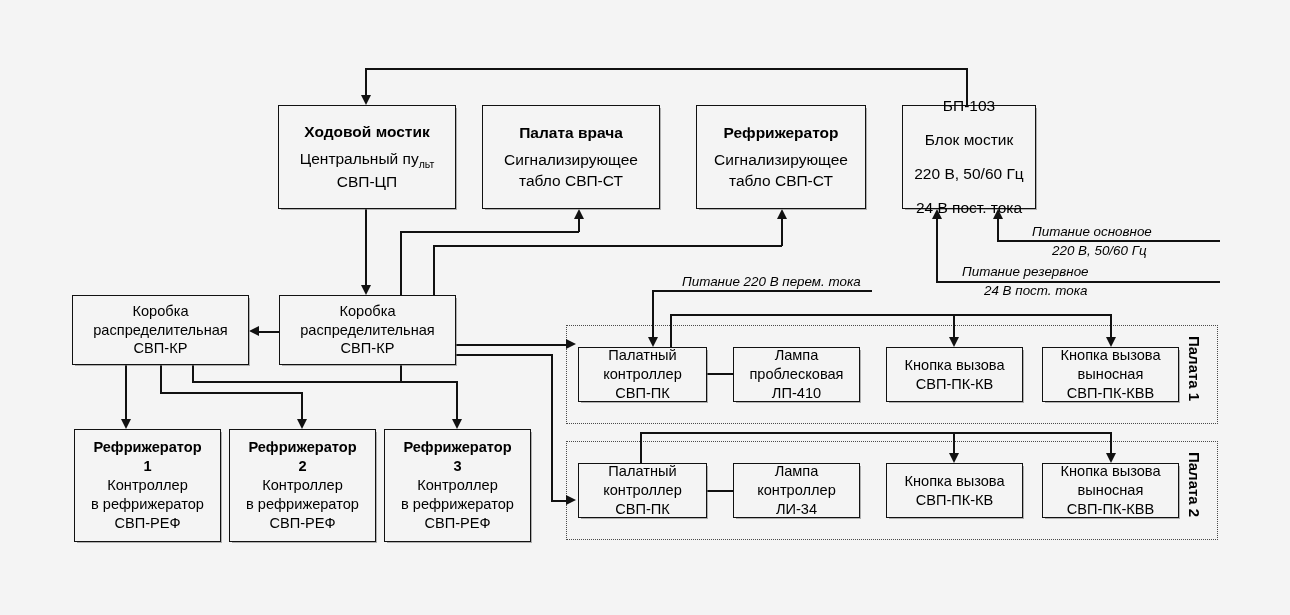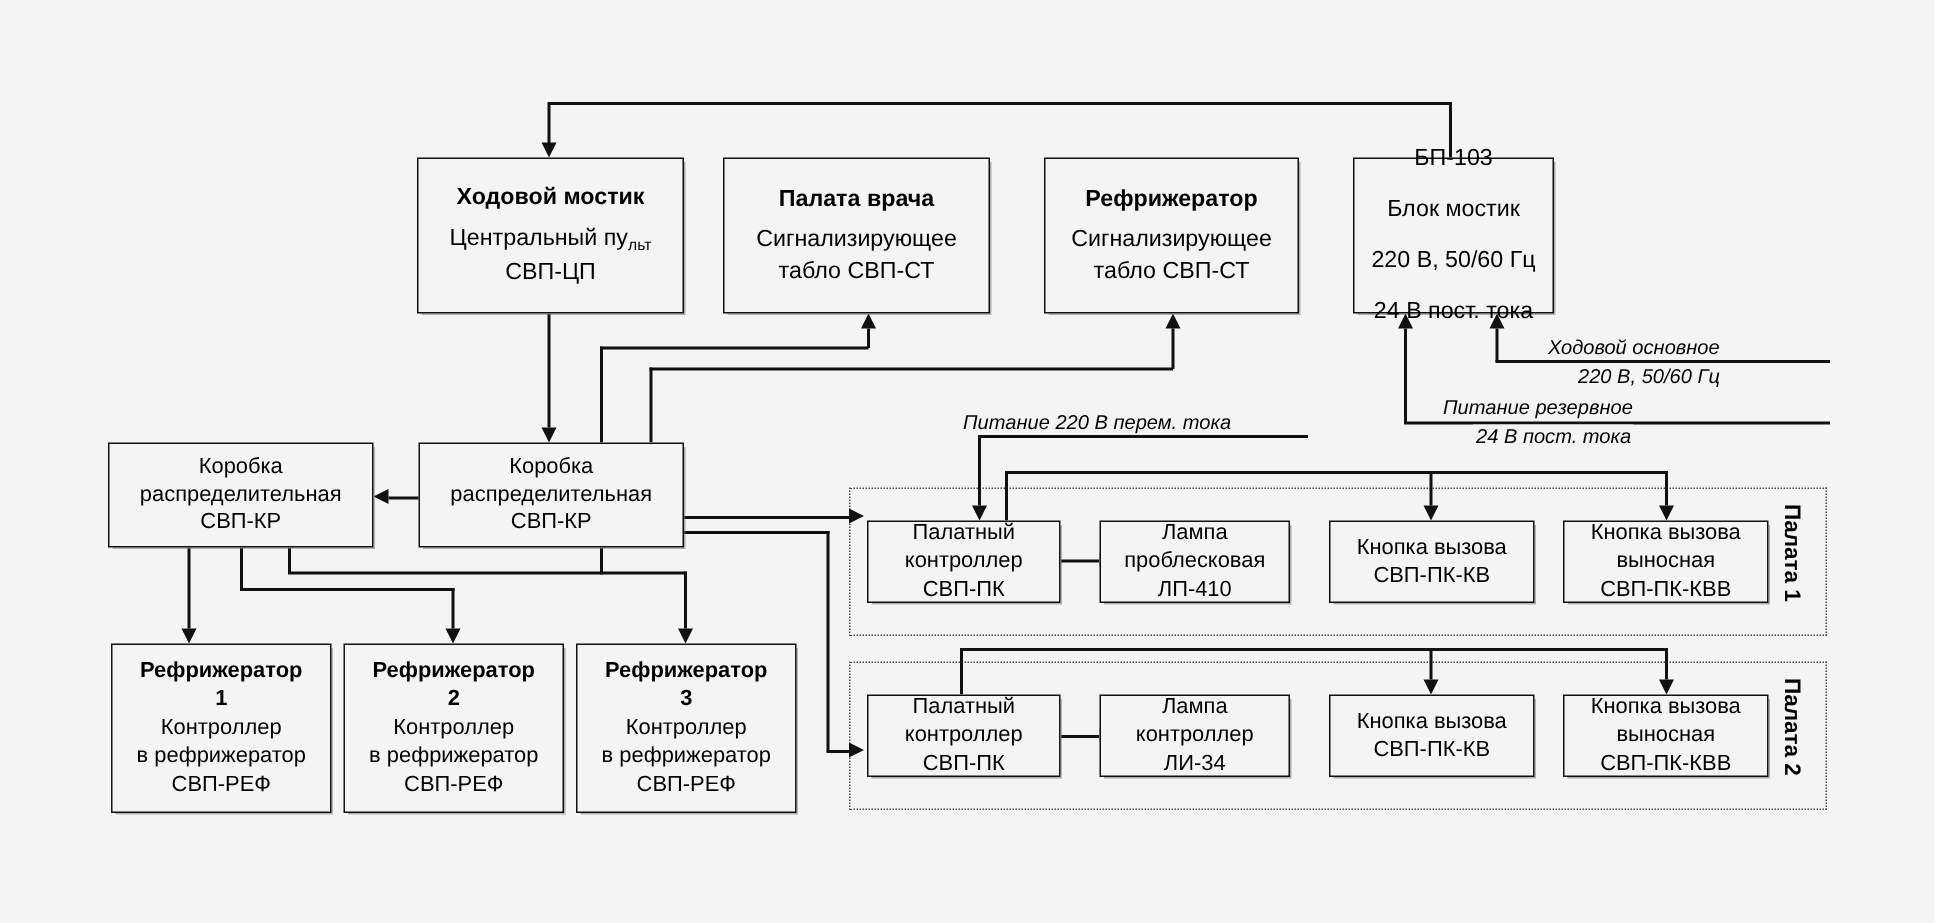--- a/index.html
+++ b/index.html
@@ -269,21 +269,21 @@
     <span class="ln">Кнопка вызова</span>
     <span class="ln">СВП-ПК-КВ</span>
   </div>
 
   <div class="node f14" style="left:1042px;top:463px;width:137px;height:55px;">
     <span class="ln">Кнопка вызова</span>
     <span class="ln">выносная</span>
     <span class="ln">СВП-ПК-КВВ</span>
   </div>
 
-  <div class="note" style="left:1030px;top:224px;">Ходовой основное</div>
+  <div class="note" style="left:1030px;top:224px;">Питание основное</div>
   <div class="note" style="left:1050px;top:243px;">220 В, 50/60 Гц</div>
 
   <div class="note" style="left:960px;top:264px;">Питание резервное</div>
   <div class="note" style="left:982px;top:283px;">24 В пост. тока</div>
 
-  <div class="note" style="left:640px;top:274px;text-align:right;">Питание 220 В перем. тока</div>
+  <div class="note" style="left:680px;top:274px;text-align:right;">Питание 220 В перем. тока</div>
 
 </div>
 
 </body></html>

